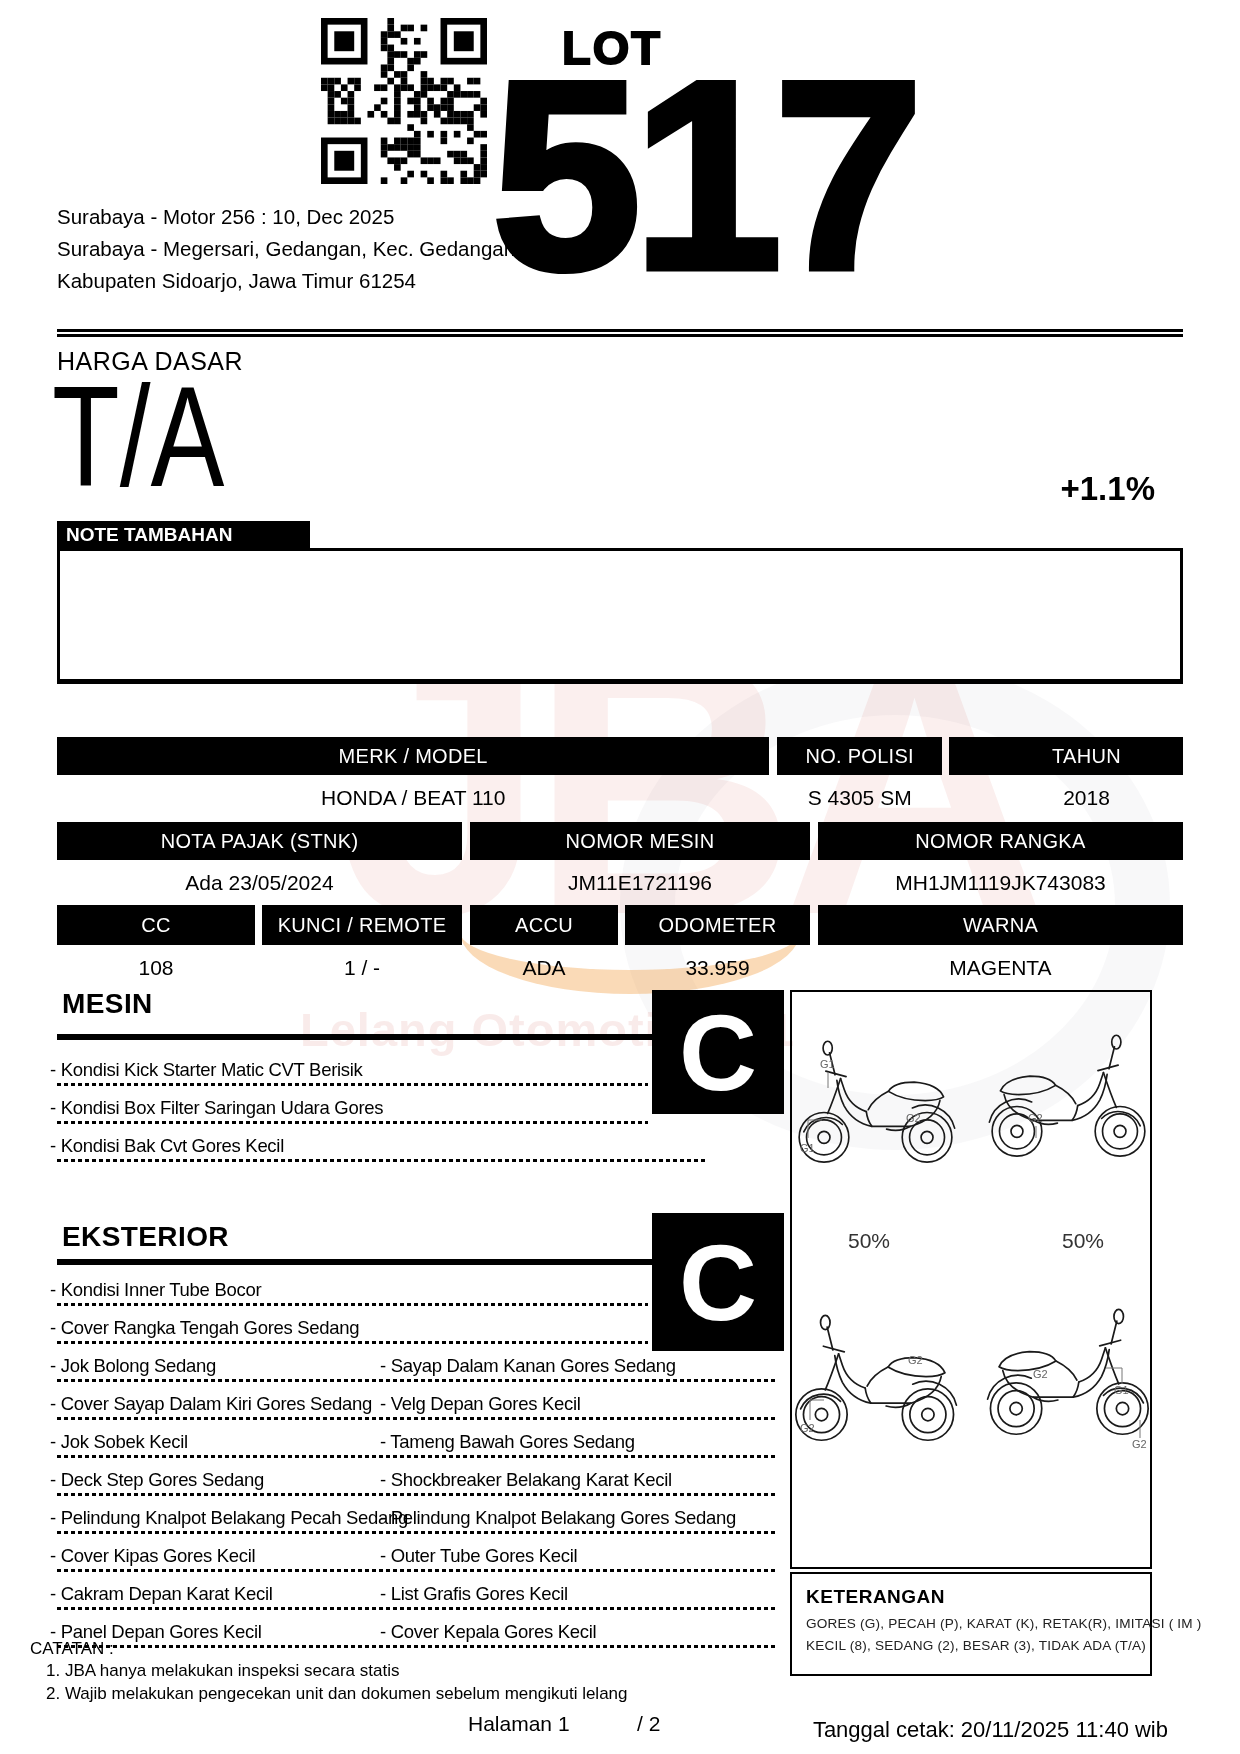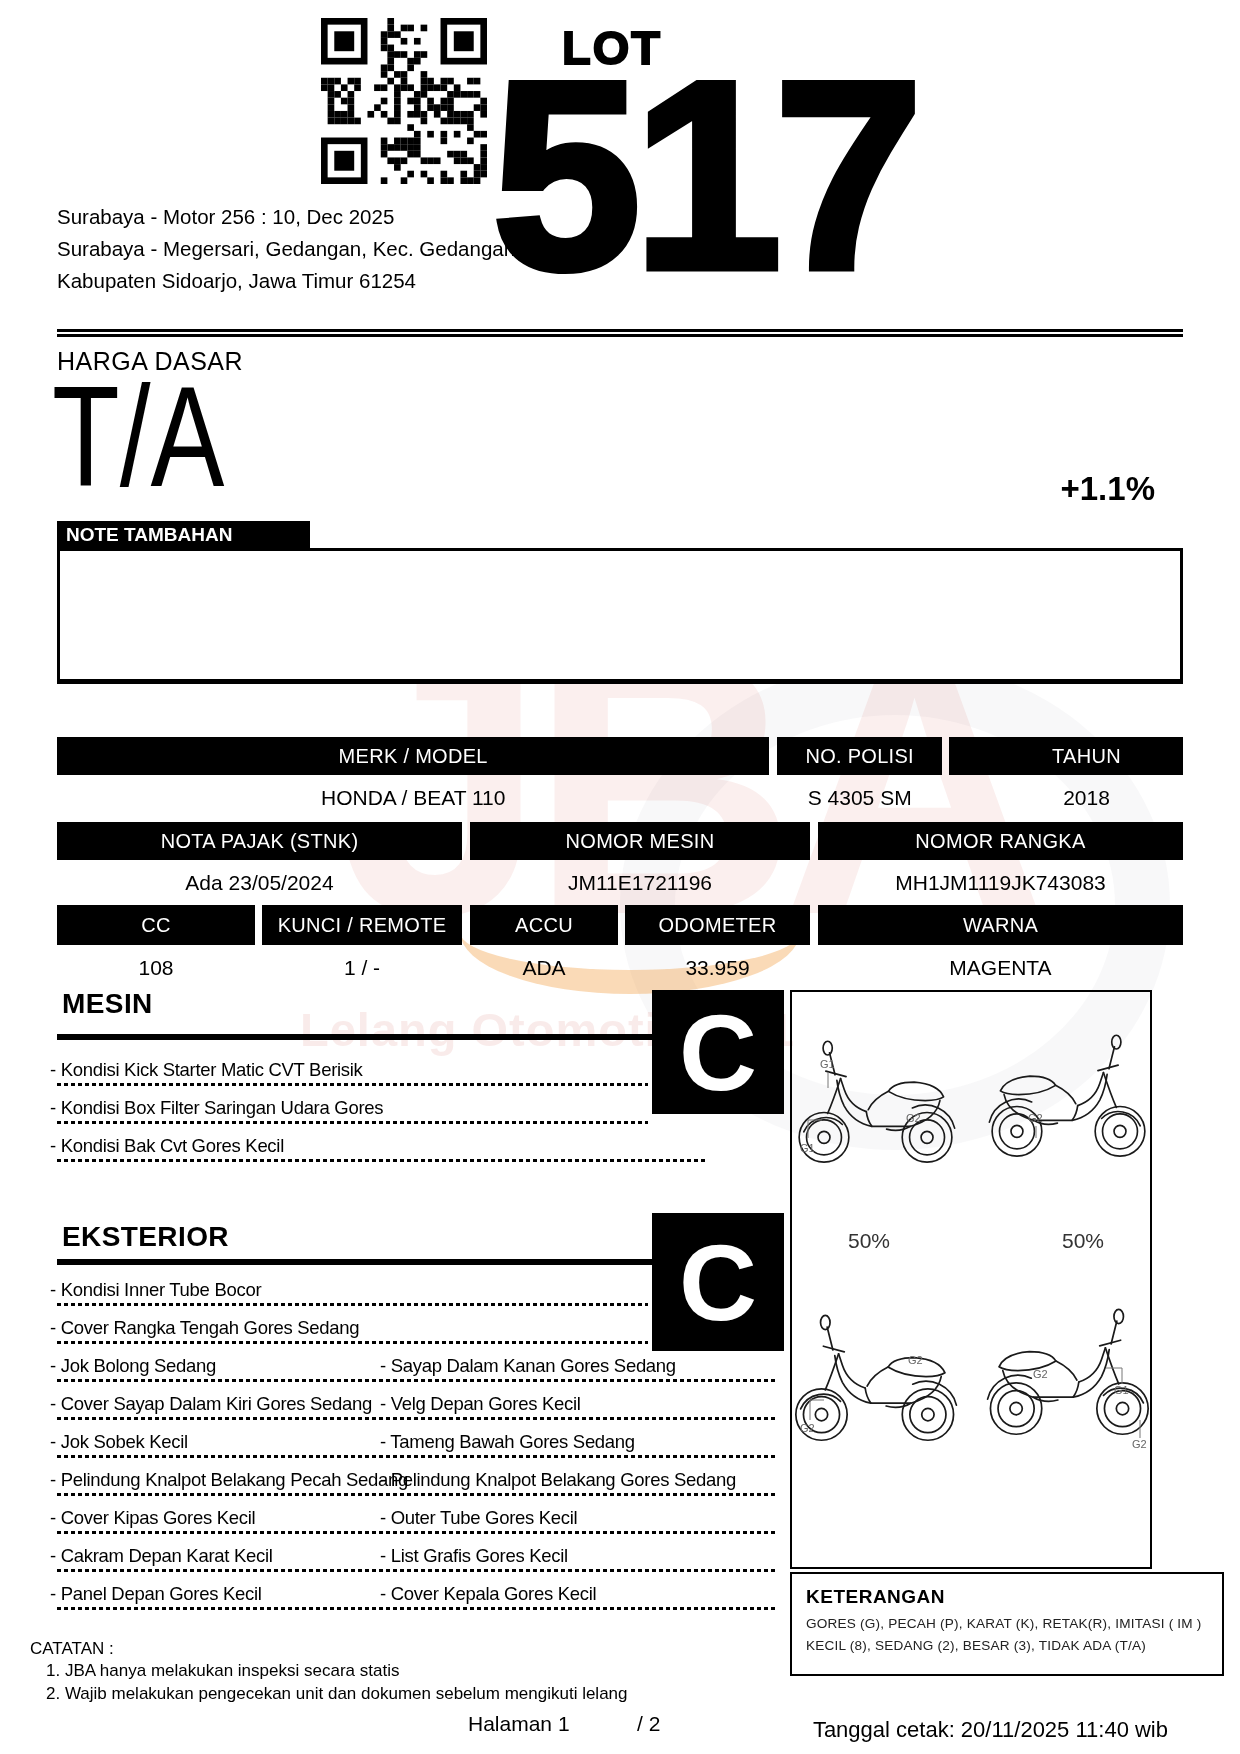--- a/index.html
+++ b/index.html
@@ -60,21 +60,21 @@
            background:repeating-linear-gradient(90deg,#000 0 4px,transparent 4px 7px);}
   .dw-short{width:591px;} .dw-mid{width:648px;} .dw-long{width:720px;}
 
   .grade{background:#000;color:#fff;font-size:108px;font-weight:bold;display:flex;
          align-items:center;justify-content:center;}
   .grade-mesin{left:652px;top:990px;width:132px;height:124px;}
   .grade-eks{left:652px;top:1213px;width:132px;height:138px;}
 
   
   .diagram-box{left:790px;top:990px;width:362px;height:579px;border:2px solid #000;box-sizing:border-box;background:transparent;}
-  .keterangan-box{left:790px;top:1572px;width:434px;height:104px;border:2px solid #000;box-sizing:border-box;
+  .keterangan-box{left:790px;top:1572px;width:362px;height:104px;border:2px solid #000;box-sizing:border-box;
                   padding:12px 14px;}
   .keterangan-title{font-size:19px;font-weight:bold;letter-spacing:0.5px;margin-bottom:5px;}
   .keterangan-line{font-size:13.6px;color:#222;line-height:1.65;letter-spacing:0.2px;white-space:nowrap;}
 
   .catatan{left:30px;top:1638px;font-size:17px;line-height:1.32;}
   .catatan-items{margin-left:16px;}
 
   .page-num{left:468px;top:1712px;font-size:21px;}
   .page-of{left:637px;top:1712px;font-size:21px;}
   .print-date{left:740px;top:1717px;width:428px;text-align:right;font-size:22px;}
@@ -366,20 +366,25 @@
       <span class="ltext">- Cover Sayap Dalam Kiri Gores Sedang</span>
       <span class="rtext">- Velg Depan Gores Kecil</span>
       <span class="dotline dw-long"></span>
     </div>
     <div class="lrow">
       <span class="ltext">- Jok Sobek Kecil</span>
       <span class="rtext">- Tameng Bawah Gores Sedang</span>
       <span class="dotline dw-long"></span>
     </div>
     <div class="lrow">
+      <span class="ltext">- Deck Step Gores Sedang</span>
+      <span class="rtext">- Shockbreaker Belakang Karat Kecil</span>
+      <span class="dotline dw-long"></span>
+    </div>
+    <div class="lrow">
       <span class="ltext">- Pelindung Knalpot Belakang Pecah Sedang</span>
       <span class="rtext">- Pelindung Knalpot Belakang Gores Sedang</span>
       <span class="dotline dw-long"></span>
     </div>
     <div class="lrow">
       <span class="ltext">- Cover Kipas Gores Kecil</span>
       <span class="rtext">- Outer Tube Gores Kecil</span>
       <span class="dotline dw-long"></span>
     </div>
     <div class="lrow">

